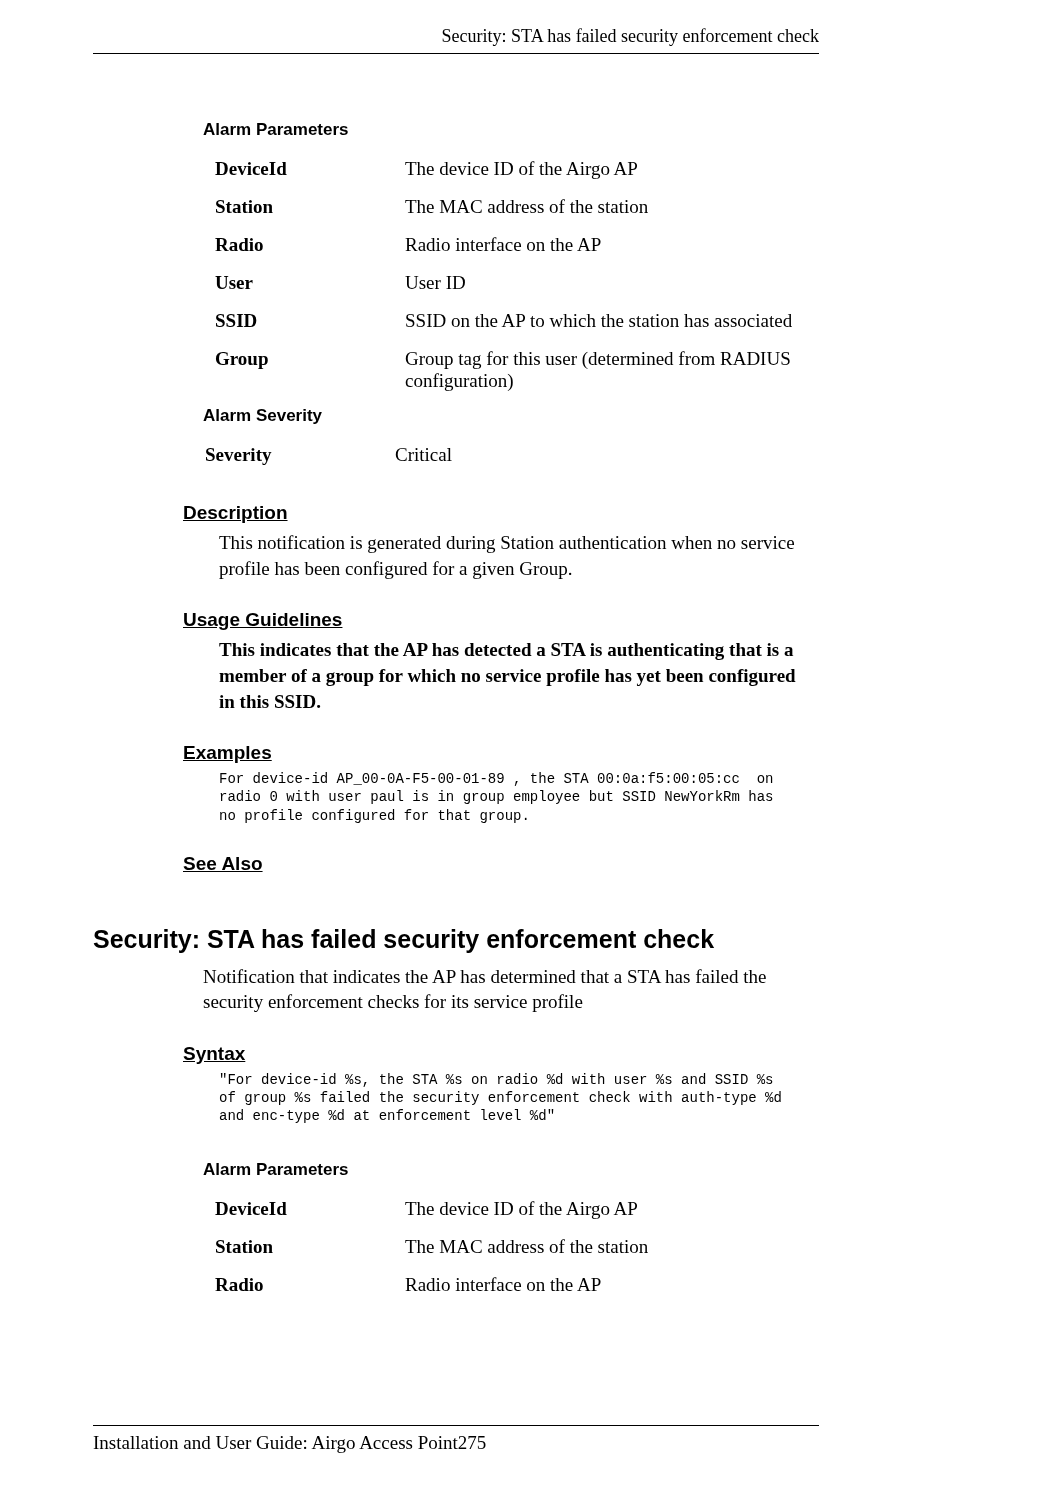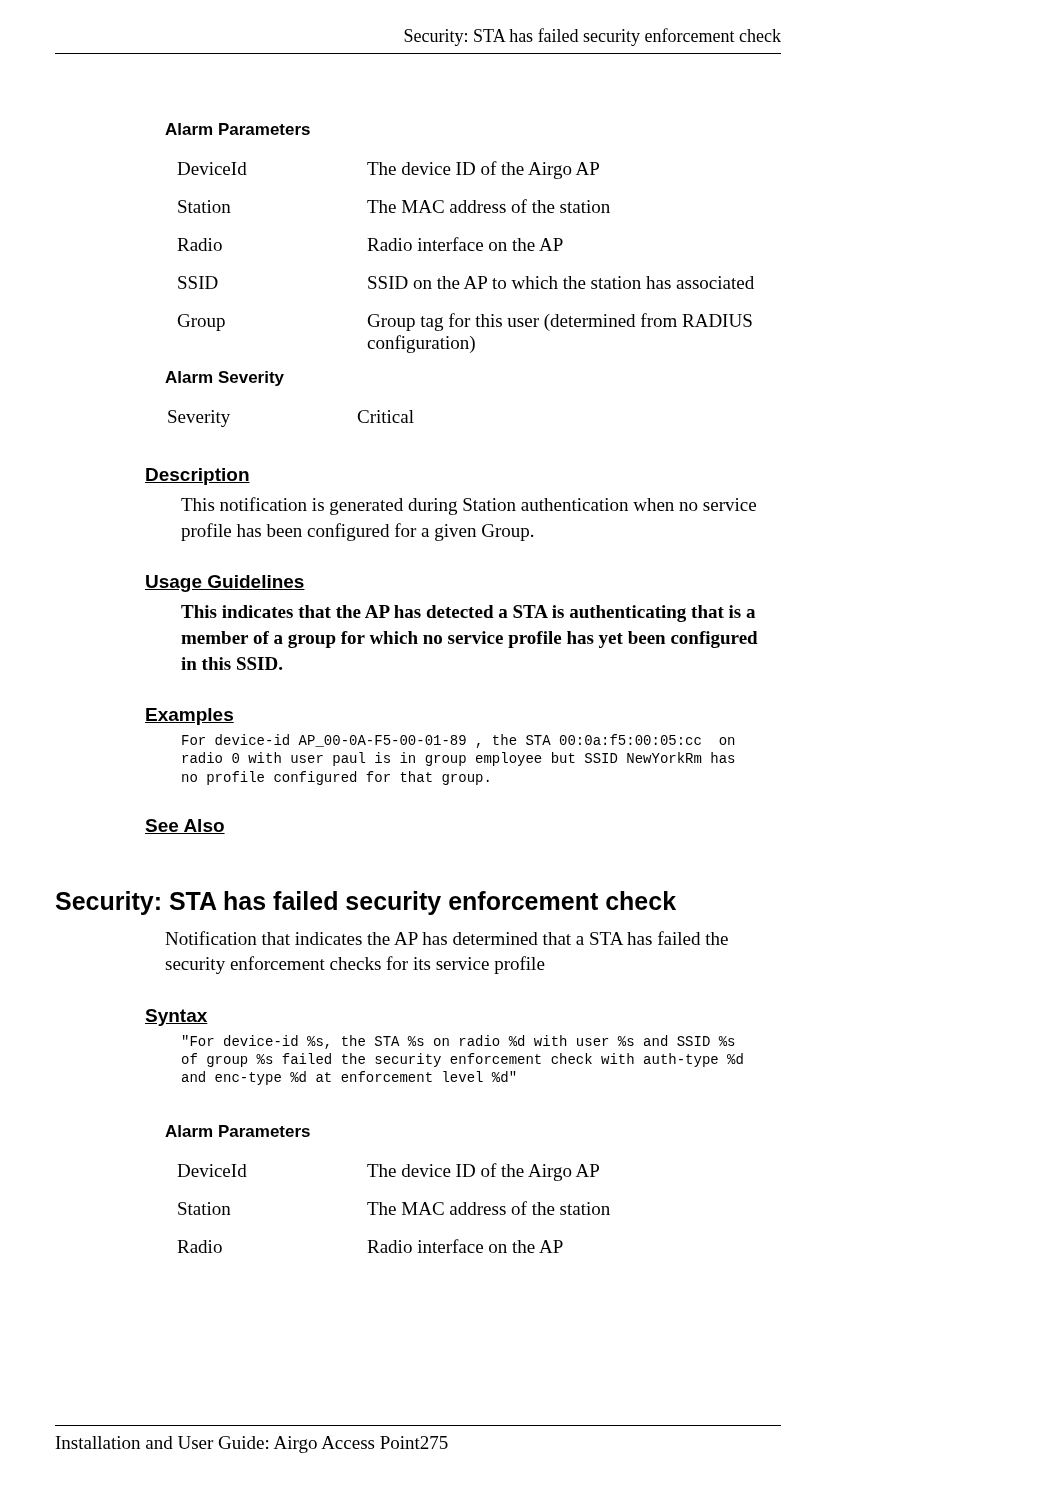--- a/index.html
+++ b/index.html
@@ -9,20 +9,21 @@
     font-size: 19px;
     color: #000;
     background: #fff;
     width: 1052px;
   }
   .page {
     width: 836px;
     height: 1492px;
     position: relative;
     box-sizing: border-box;
+    margin-left: 38px;
   }
   .header {
     position: absolute;
     top: 26px;
     left: 0;
     right: 0;
     padding: 0 55px 0 55px;
     text-align: right;
     font-size: 18px;
   }
@@ -48,20 +49,21 @@
     border-collapse: collapse;
     margin-bottom: 4px;
   }
   .param-table td {
     padding: 8px 0;
     vertical-align: top;
   }
   .param-table td:first-child {
     width: 190px;
     padding-left: 12px;
+    font-weight: bold;
   }
   .sub-heading {
     font-family: Arial, Helvetica, sans-serif;
     font-weight: bold;
     font-size: 19px;
     text-decoration: underline;
     margin-top: 28px;
     margin-bottom: 6px;
   }
   .body-text {
@@ -124,20 +126,24 @@
           <td>DeviceId</td>
           <td>The device ID of the Airgo AP</td>
         </tr>
         <tr>
           <td>Station</td>
           <td>The MAC address of the station</td>
         </tr>
         <tr>
           <td>Radio</td>
           <td>Radio interface on the AP</td>
+        </tr>
+        <tr>
+          <td>User</td>
+          <td>User ID</td>
         </tr>
         <tr>
           <td>SSID</td>
           <td>SSID on the AP to which the station has associated</td>
         </tr>
         <tr>
           <td>Group</td>
           <td>Group tag for this user (determined from RADIUS configuration)</td>
         </tr>
       </tbody>

